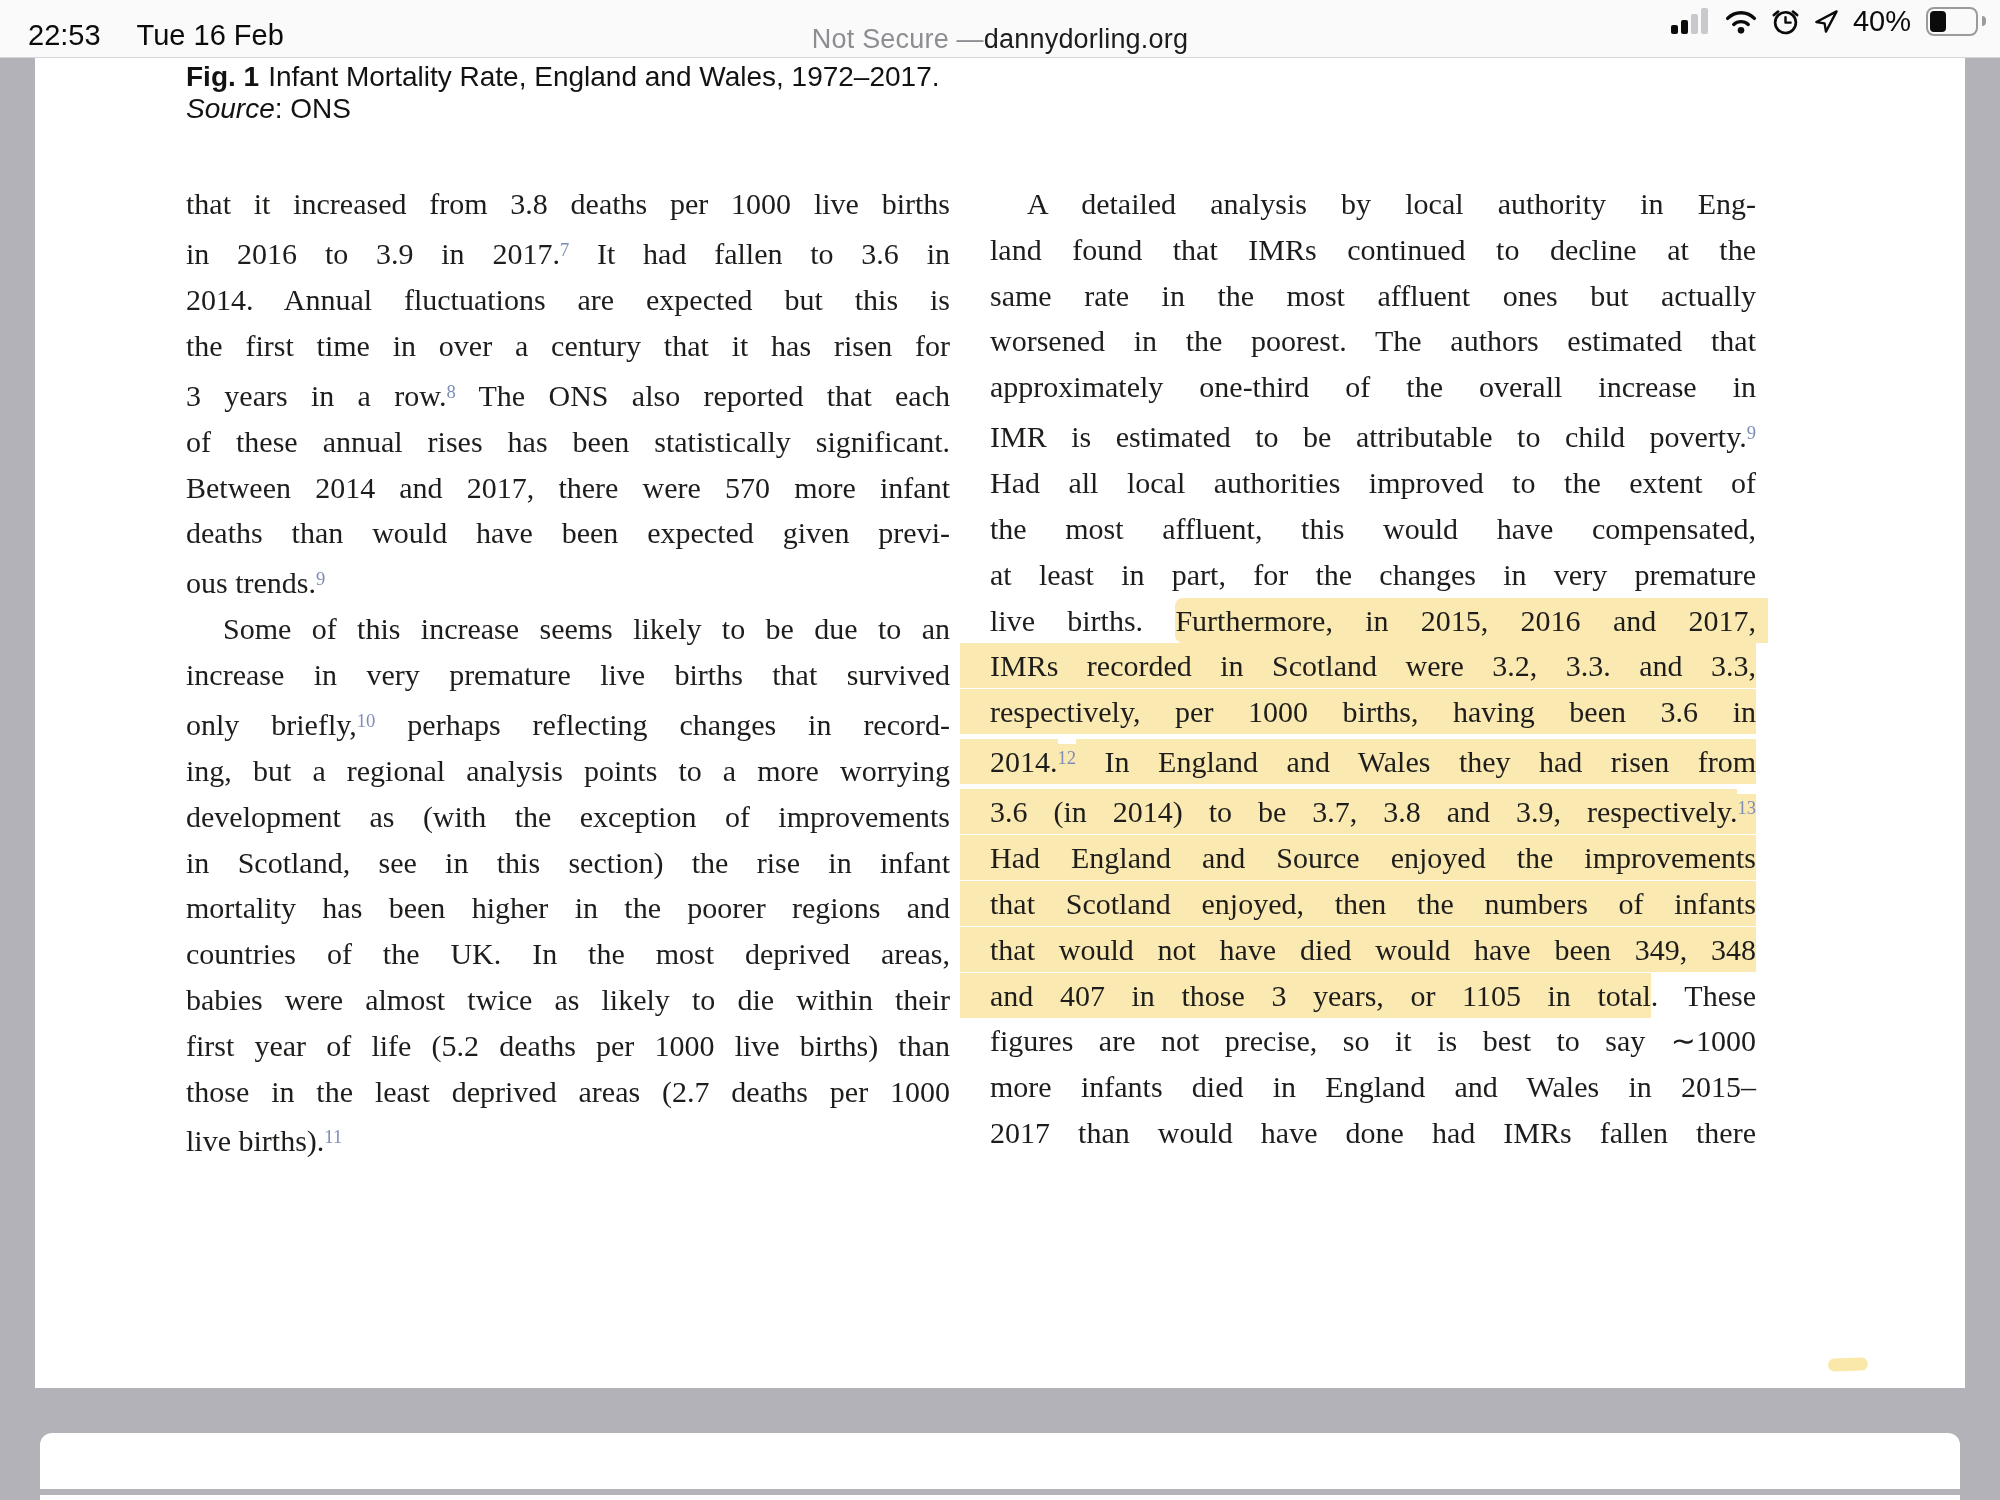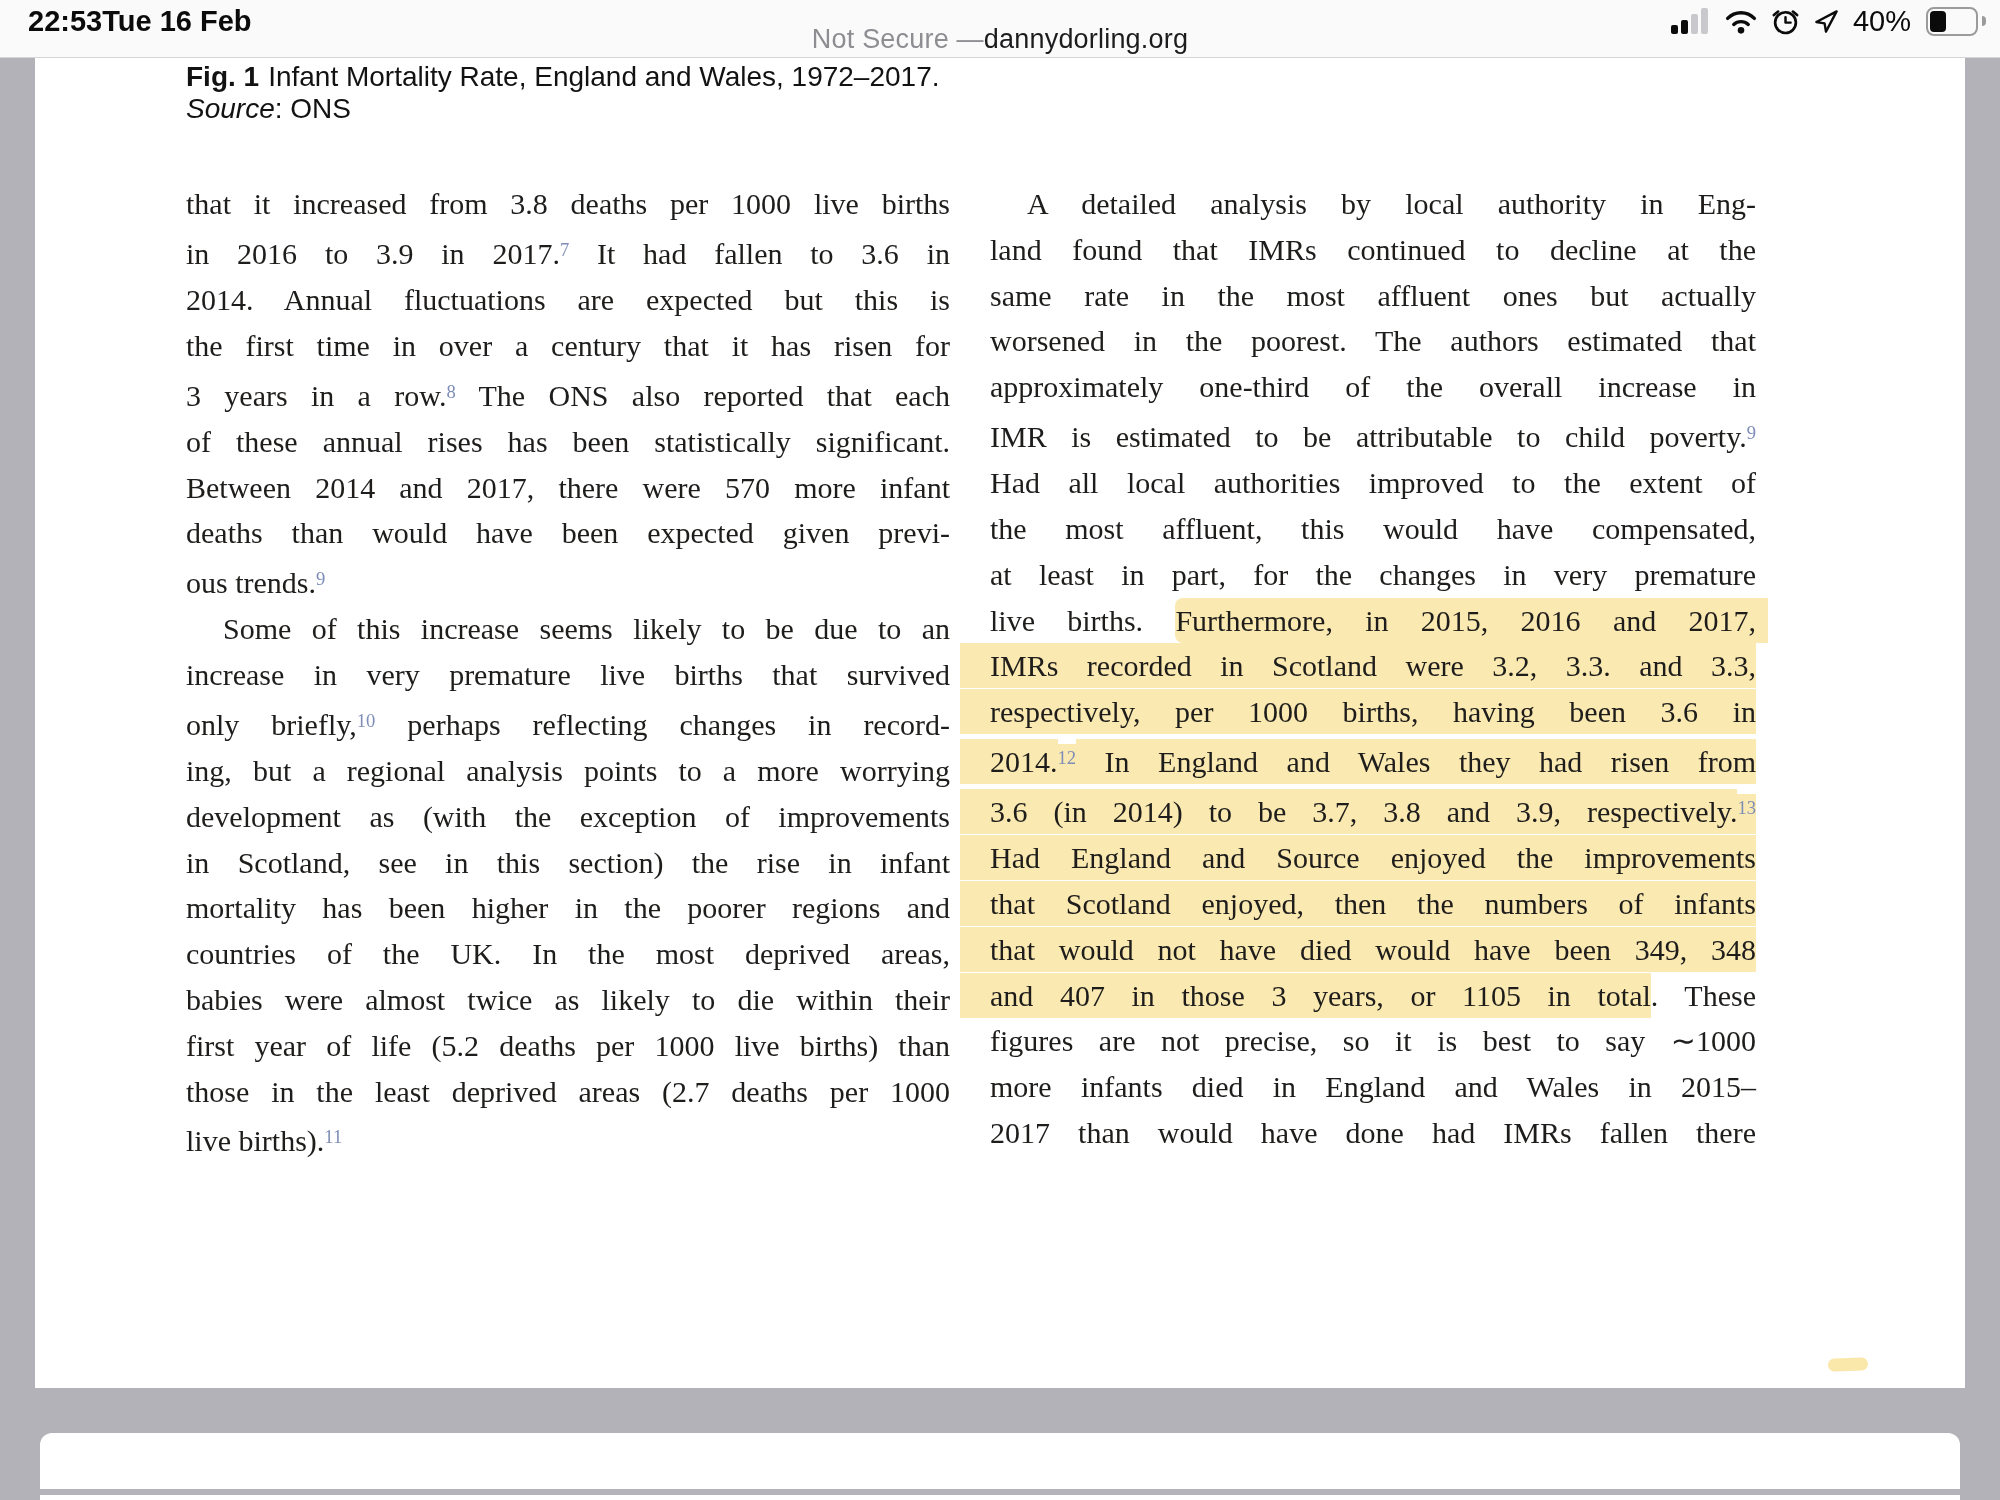--- a/index.html
+++ b/index.html
@@ -11,23 +11,23 @@
     font-family:"Liberation Sans",sans-serif;
   }
   
   .chrome{
     position:absolute;left:0;top:0;width:2000px;height:57px;
     background:#fafafa;
     border-bottom:1px solid rgba(0,0,0,0.14);
     z-index:10;
   }
   .status-left{
-    position:absolute;left:28px;top:6px;
-    display:flex;align-items:baseline;
-    font-size:29px;font-weight:700;color:#0b0b0c;line-height:30px;
+    position:absolute;left:28px;top:20px;
+    display:flex;gap:36px;align-items:baseline;
+    font-size:29px;font-weight:400;color:#0b0b0c;line-height:30px;
   }
   .status-right{
     position:absolute;right:14px;top:5px;height:32px;
     display:flex;align-items:center;gap:13px;
   }
   .status-right svg{display:block;}
   .batt-pct{font-size:29px;color:#0b0b0c;font-weight:400;margin-right:2px;}
   .batt{width:48px;height:25px;border:2px solid rgba(0,0,0,0.38);border-radius:8px;position:relative;}
   .batt .fill{position:absolute;left:2px;top:2px;bottom:2px;width:16px;background:#0b0b0c;border-radius:4px;}
   .batt-nub{width:4px;height:10px;background:rgba(0,0,0,0.38);border-radius:0 4px 4px 0;margin-left:-9px;}

